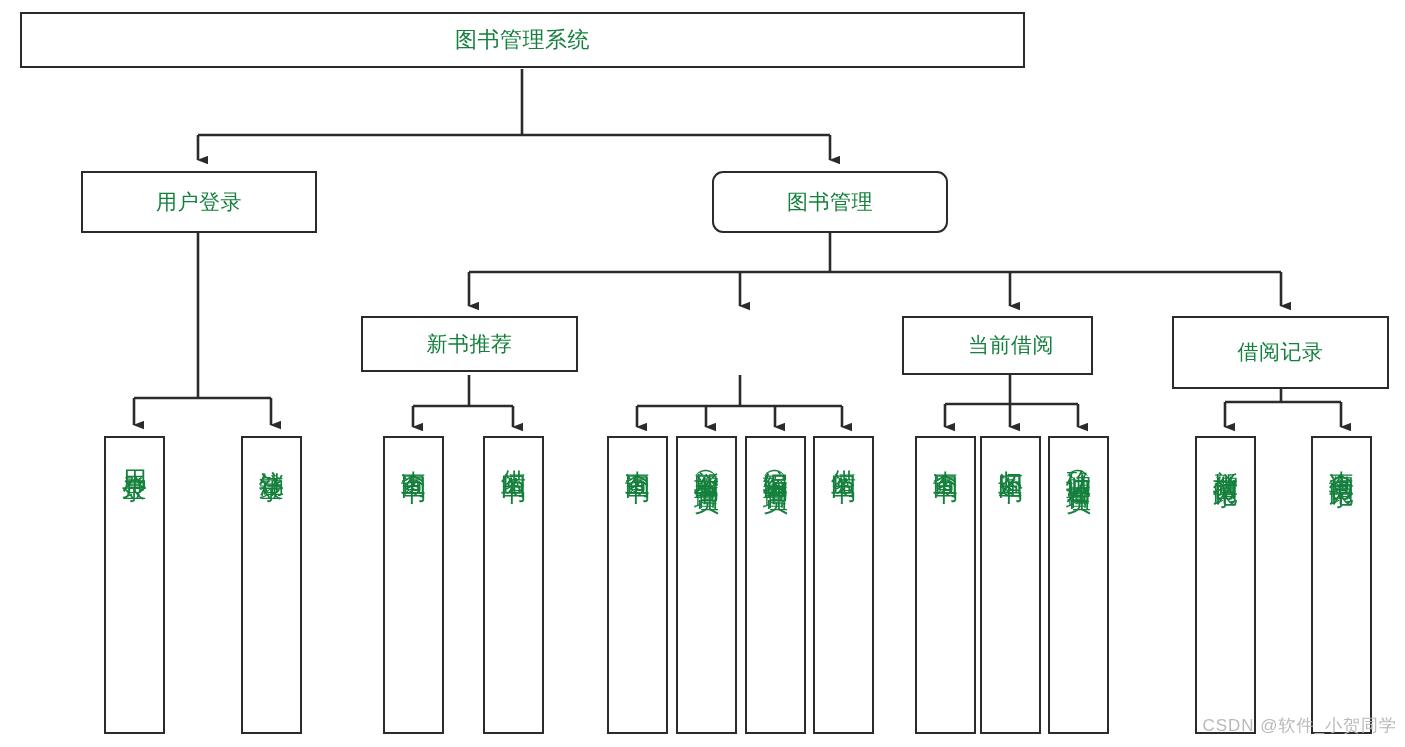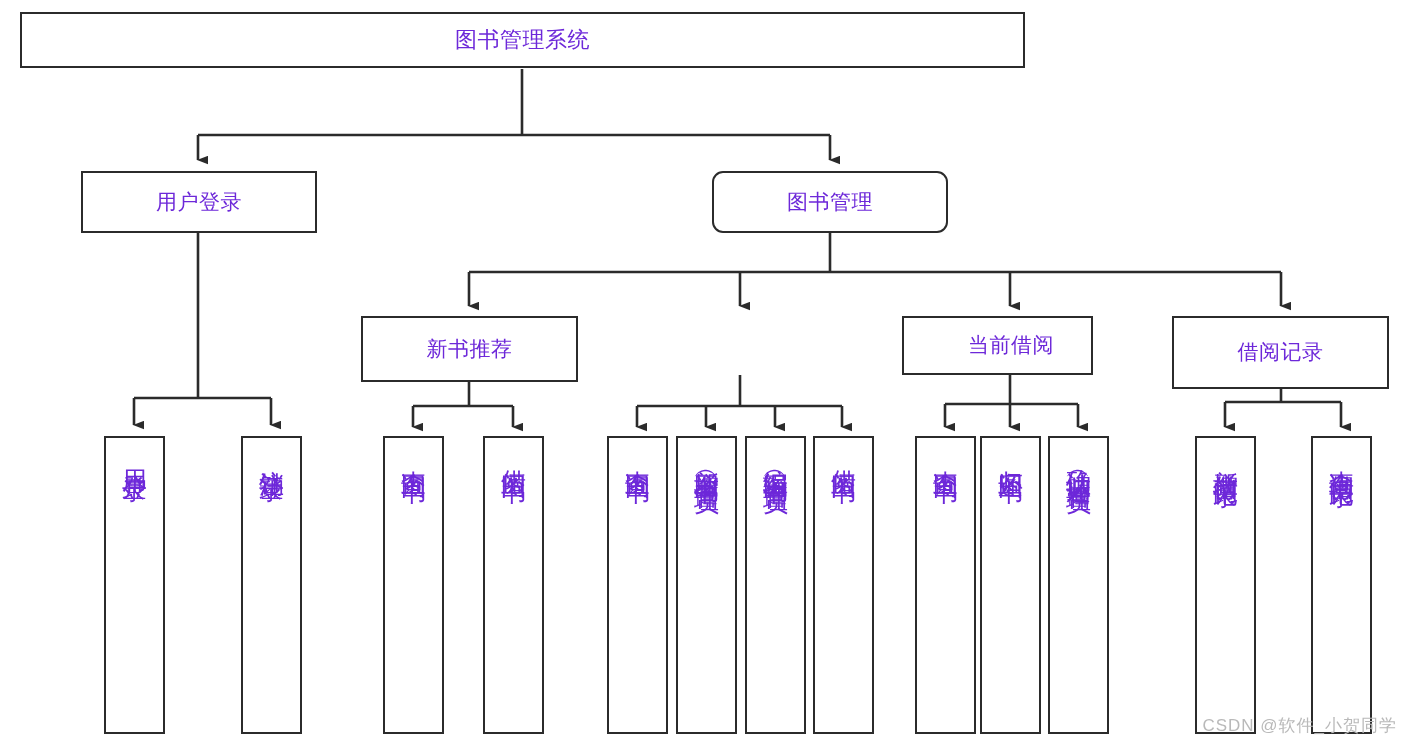--- a/index.html
+++ b/index.html
@@ -28,21 +28,21 @@
     background:#ffffff;
     border:2.5px solid #2b2b2b;
     display:flex;
     align-items:center;
     justify-content:center;
     z-index:2;
   }
   .node .label{
     display:block;
     text-align:center;
-    color:#6d28d9;
+    color:#15803d;
     line-height:1.18;
     letter-spacing:0.5px;
   }
   
   .node.h .label{
     writing-mode:horizontal-tb;
     font-size:21px;
   }
   .node.root .label{ font-size:22px; }
   
@@ -130,21 +130,21 @@
     <span class="label">图书管理系统</span>
   </div>
 
   <div class="node h" style="left:81px; top:171px; width:236px; height:62px;">
     <span class="label">用户登录</span>
   </div>
   <div class="node h" style="left:712px; top:171px; width:236px; height:62px;border-radius:11px;">
     <span class="label">图书管理</span>
   </div>
 
-  <div class="node h" style="left:361px; top:316px; width:217px; height:66px;">
+  <div class="node h" style="left:361px; top:316px; width:217px; height:56px;">
     <span class="label">新书推荐</span>
   </div>
   <div class="node h" style="left:902px; top:316px; width:191px; height:59px;padding-left:27px;">
     <span class="label">当前借阅</span>
   </div>
   <div class="node h" style="left:1172px; top:316px; width:217px; height:73px;">
     <span class="label">借阅记录</span>
   </div>
 
   <div class="node v" style="left:104px; top:436px; width:61px; height:298px;">

